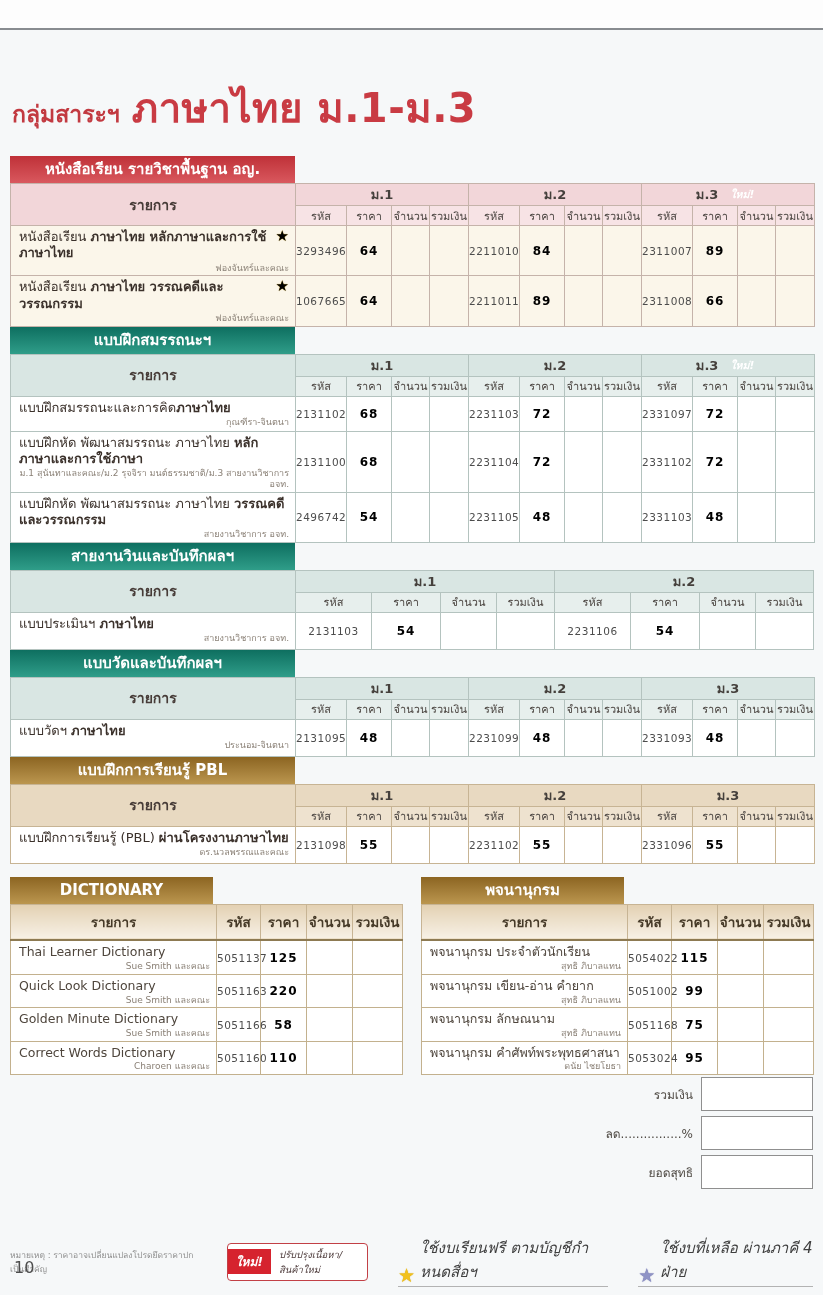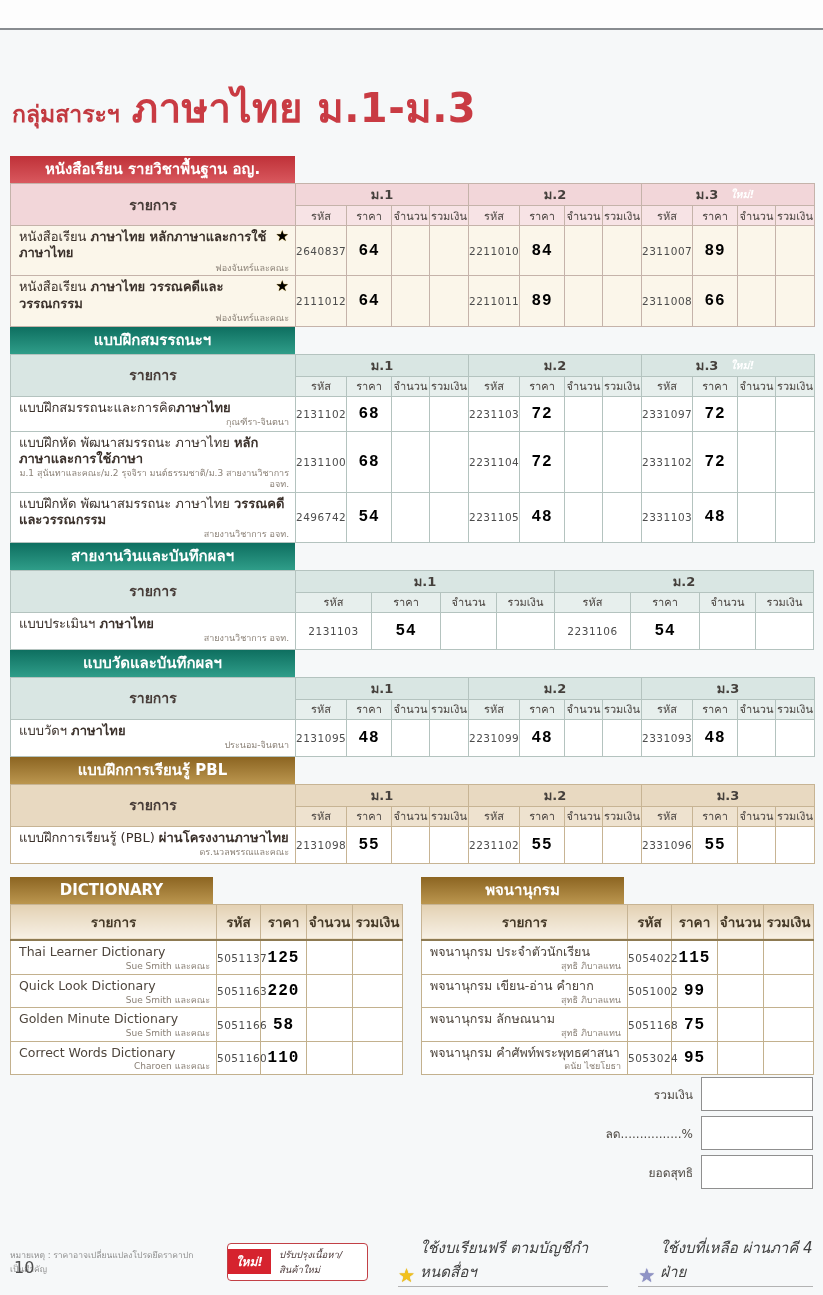--- a/index.html
+++ b/index.html
@@ -22,21 +22,21 @@
   tr.band th.grade { background:var(--band); height:21px; font-size:13px; font-weight:bold; color:#45403c; }
   tr.sub th { background:var(--sub); height:20px; font-size:11px; font-weight:normal; color:#4c4642; }
   td.item { background:var(--row); padding:3px 6px 2px 8px; vertical-align:top; }
   .iline { display:flex; align-items:flex-start; }
   .itext { flex:1; font-size:13px; color:#3b312b; line-height:1.25; }
   .itext b { font-weight:bold; }
   .starspan { font-size:15px; line-height:1; margin-left:4px; color:var(--staryellow);
               text-shadow:0 0 1px #b98c00; }
   .author { text-align:right; font-size:9px; color:#8a8076; line-height:1.2; margin-top:1px; }
   td.code { background:var(--row); text-align:center; font-size:10.5px; color:#4c4c4c; letter-spacing:.5px; }
-  td.price { background:var(--row); text-align:center; font-size:16px; font-weight:bold; color:var(--price); letter-spacing:1px;font-family:Liberation Mono, monospace; }
+  td.price { background:var(--row); text-align:center; font-size:12px; font-weight:bold; color:var(--price); letter-spacing:1px; }
   td.fill { background:var(--row); }
   .gradebadge { display:inline-block; margin-left:6px; padding:1px 6px 2px; border-radius:3px;
                 background:var(--badge); color:#fff; font-size:10.5px; font-style:italic; font-weight:bold; vertical-align:1px; }
 
   .theme-red  { --grad:linear-gradient(180deg,#bf3138,#d9585e); --band:#f2d6d9; --sub:#f7e3e5; --row:#fbf6ea; --bd:#c5b3aa; }
   .theme-teal { --grad:linear-gradient(180deg,#0e6f60,#2f9d89); --band:#d9e6e3; --sub:#e7efed; --row:#ffffff; --bd:#b4c3bf; }
   .theme-gold { --grad:linear-gradient(180deg,#8c6522,#bb964f); --band:#e8d9c1; --sub:#eee2cf; --row:#ffffff; --bd:#c7b494; }
 
   
   .dictwrap { display:flex; justify-content:space-between; margin-top:13px; }
@@ -122,42 +122,42 @@
             </thead>
             <tbody>
               <tr>
                 <td class="item" style="height: 37px;">
                   <div class="iline">
                     <span class="itext">หนังสือเรียน <b>ภาษาไทย หลักภาษาและการใช้ภาษาไทย</b></span>
                     <span class="starspan">★</span>
                   </div>
                   <div class="author">ฟองจันทร์และคณะ</div>
                 </td>
-                <td class="code" style="height: 37px;">2640837</td>
+                <td class="code" style="height: 37px;">3293496</td>
                 <td class="price" style="height: 37px;">64</td>
                 <td class="fill" style="height: 37px;"></td>
                 <td class="fill" style="height: 37px;"></td>
                 <td class="code" style="height: 37px;">2211010</td>
                 <td class="price" style="height: 37px;">84</td>
                 <td class="fill" style="height: 37px;"></td>
                 <td class="fill" style="height: 37px;"></td>
                 <td class="code" style="height: 37px;">2311007</td>
                 <td class="price" style="height: 37px;">89</td>
                 <td class="fill" style="height: 37px;"></td>
                 <td class="fill" style="height: 37px;"></td>
               </tr>
               <tr>
                 <td class="item" style="height: 37px;">
                   <div class="iline">
                     <span class="itext">หนังสือเรียน <b>ภาษาไทย วรรณคดีและวรรณกรรม</b></span>
                     <span class="starspan">★</span>
                   </div>
                   <div class="author">ฟองจันทร์และคณะ</div>
                 </td>
-                <td class="code" style="height: 37px;">2111012</td>
+                <td class="code" style="height: 37px;">1067665</td>
                 <td class="price" style="height: 37px;">64</td>
                 <td class="fill" style="height: 37px;"></td>
                 <td class="fill" style="height: 37px;"></td>
                 <td class="code" style="height: 37px;">2211011</td>
                 <td class="price" style="height: 37px;">89</td>
                 <td class="fill" style="height: 37px;"></td>
                 <td class="fill" style="height: 37px;"></td>
                 <td class="code" style="height: 37px;">2311008</td>
                 <td class="price" style="height: 37px;">66</td>
                 <td class="fill" style="height: 37px;"></td>

